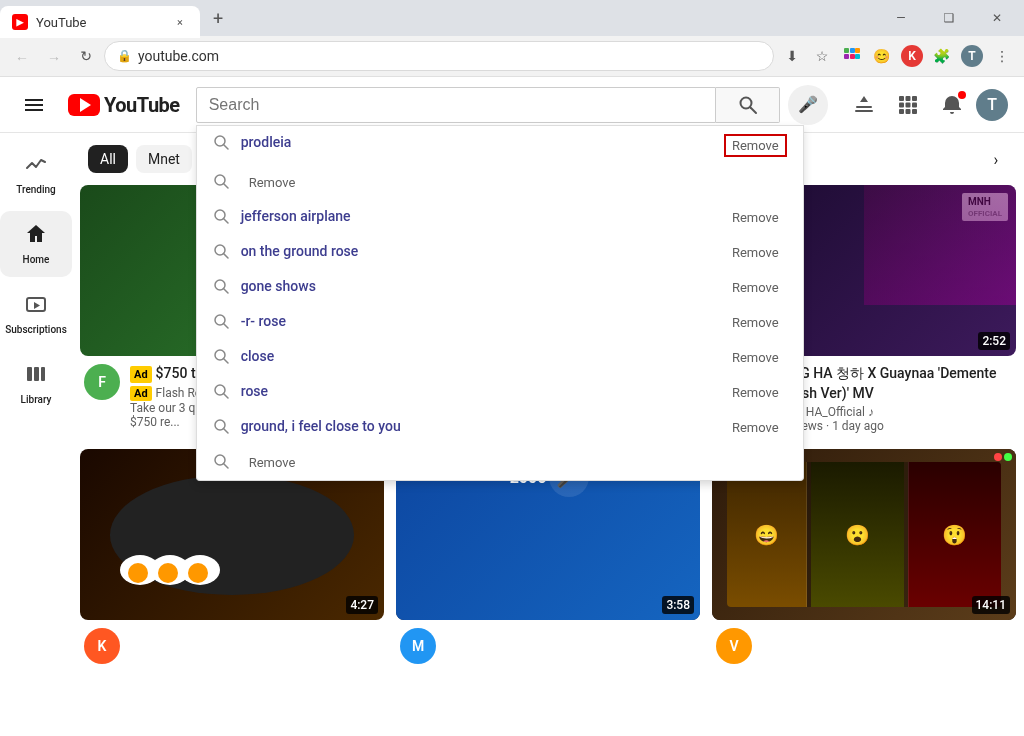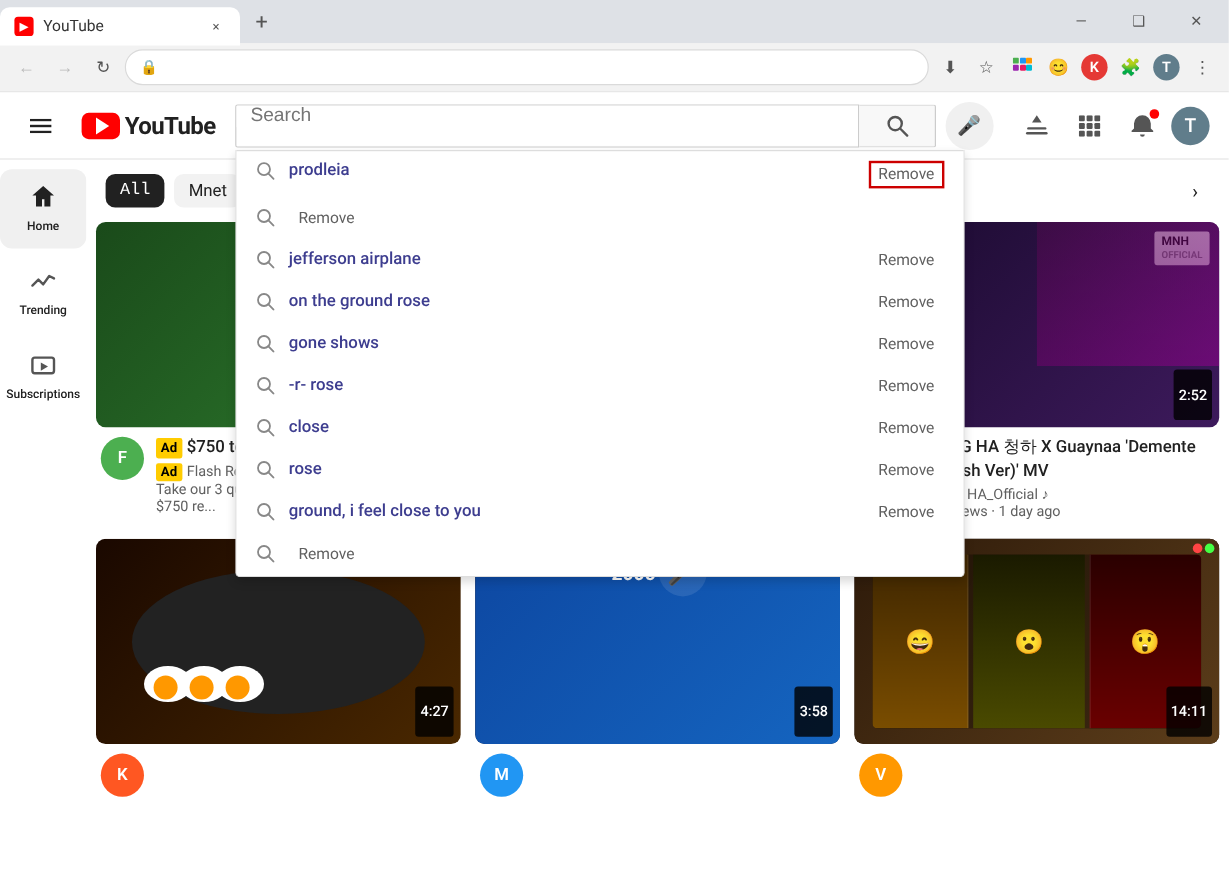--- a/index.html
+++ b/index.html
@@ -27,21 +27,21 @@
 
     
     .yt-app { display: flex; flex-direction: column; height: calc(736px - 36px - 40px); }
     .yt-header { display: flex; align-items: center; padding: 0 16px; height: 56px; border-bottom: 1px solid #e5e5e5; gap: 16px; flex-shrink: 0; position: relative; z-index: 100; background: #fff; }
     .yt-hamburger { width: 36px; height: 36px; display: flex; align-items: center; justify-content: center; cursor: pointer; border-radius: 50%; flex-shrink: 0; }
     .yt-logo { display: flex; align-items: center; gap: 4px; text-decoration: none; flex-shrink: 0; }
     .yt-logo-icon { width: 32px; height: 22px; background: #ff0000; border-radius: 6px; display: flex; align-items: center; justify-content: center; }
     .yt-logo-play { width: 0; height: 0; border-top: 7px solid transparent; border-bottom: 7px solid transparent; border-left: 11px solid white; margin-left: 2px; }
     .yt-logo-text { font-size: 20px; font-weight: 700; color: #212121; letter-spacing: -0.5px; }
     .yt-search-container { flex: 1; display: flex; align-items: center; max-width: 640px; position: relative; }
-    .yt-search-box { display: flex; align-items: flex-start; flex: 1; border: 1px solid #ccc; border-radius: 2px 0 0 2px; height: 36px; overflow: hidden; }
+    .yt-search-box { display: flex; align-items: center; flex: 1; border: 1px solid #ccc; border-radius: 2px 0 0 2px; height: 36px; overflow: hidden; }
     .yt-search-input { flex: 1; border: none; outline: none; padding: 0 12px; font-size: 16px; color: #212121; }
     .yt-search-btn { width: 64px; height: 36px; background: #f8f8f8; border: 1px solid #ccc; border-left: none; border-radius: 0 2px 2px 0; display: flex; align-items: center; justify-content: center; cursor: pointer; color: #555; }
     .yt-mic-btn { width: 40px; height: 40px; background: #f0f0f0; border-radius: 50%; display: flex; align-items: center; justify-content: center; cursor: pointer; margin-left: 8px; color: #555; }
     .yt-header-icons { display: flex; align-items: center; gap: 4px; margin-left: auto; }
     .yt-header-icon { width: 40px; height: 40px; display: flex; align-items: center; justify-content: center; border-radius: 50%; cursor: pointer; color: #555; font-size: 18px; position: relative; }
     .yt-avatar { width: 32px; height: 32px; background: #607d8b; border-radius: 50%; display: flex; align-items: center; justify-content: center; color: white; font-size: 16px; font-weight: 500; cursor: pointer; }
 
     
     .search-dropdown { position: absolute; top: 100%; left: 0; width: 608px; background: #fff; border: 1px solid #ddd; border-top: none; border-radius: 0 0 4px 4px; box-shadow: 0 4px 8px rgba(0,0,0,0.15); z-index: 200; }
     .search-item { display: flex; align-items: flex-start; padding: 8px 16px; cursor: pointer; }
@@ -55,28 +55,28 @@
     .yt-sidebar { width: 72px; display: flex; flex-direction: column; align-items: center; padding-top: 8px; gap: 4px; border-right: none; overflow-y: auto; flex-shrink: 0; }
     .sidebar-item { display: flex; flex-direction: column; align-items: center; padding: 12px 0; width: 100%; cursor: pointer; border-radius: 10px; gap: 4px; }
     .sidebar-item.active { background: #f0f0f0; }
     .sidebar-icon { font-size: 20px; color: #212121; }
     .sidebar-item.active .sidebar-icon { color: #212121; }
     .sidebar-label { font-size: 10px; color: #212121; font-weight: 500; }
 
     .yt-main { flex: 1; overflow-y: auto; padding: 12px 0; }
     .filter-bar { display: flex; align-items: center; gap: 8px; padding: 0 16px 12px; overflow: hidden; flex-shrink: 0; }
     .filter-chip { padding: 6px 12px; border-radius: 8px; font-size: 14px; cursor: pointer; white-space: nowrap; flex-shrink: 0; }
-    .filter-chip.active { background: #212121; color: #fff; font-family: Liberation Mono, monospace; }
+    .filter-chip.active { background: #212121; color: #fff; }
     .filter-chip.inactive { background: #f2f2f2; color: #212121; }
     .filter-next { width: 24px; height: 24px; display: flex; align-items: center; justify-content: center; cursor: pointer; color: #212121; font-size: 16px; flex-shrink: 0; margin-left: auto; }
 
     .video-grid { display: grid; grid-template-columns: repeat(3, 1fr); gap: 12px; padding: 0 8px; }
     .video-card { cursor: pointer; }
     .video-thumb { width: 100%; aspect-ratio: 16/9; background: #000; border-radius: 8px; overflow: hidden; position: relative; }
-    .video-duration { position: absolute; bottom: 6px; right: 6px; background: rgba(0,0,0,0.8); color: #fff; font-size: 12px; font-weight: 500; padding: 14px 4px; border-radius: 3px; }
+    .video-duration { position: absolute; bottom: 6px; right: 6px; background: rgba(0,0,0,0.8); color: #fff; font-size: 12px; font-weight: 500; padding: 2px 4px; border-radius: 3px; }
     .video-info { display: flex; gap: 10px; padding: 8px 4px 4px; }
     .channel-avatar { width: 36px; height: 36px; border-radius: 50%; flex-shrink: 0; }
     .video-meta { flex: 1; }
     .video-title { font-size: 14px; font-weight: 500; color: #212121; line-height: 1.4; display: -webkit-box; -webkit-line-clamp: 2; -webkit-box-orient: vertical; overflow: hidden; }
     .video-channel { font-size: 12px; color: #606060; margin-top: 2px; }
     .video-stats { font-size: 12px; color: #606060; }
 
     
     .thumb-green { background: linear-gradient(135deg, #1a4a1a, #2d7a2d); }
     .thumb-dark { background: #1a1a2e; }
@@ -106,20 +106,21 @@
       <div class="win-ctrl-btn close-btn">✕</div>
     </div>
   </div>
 
   <div class="address-bar-row">
     <div class="nav-btn disabled">←</div>
     <div class="nav-btn disabled">→</div>
     <div class="nav-btn">↻</div>
     <div class="address-bar">
       <span class="lock-icon">🔒</span>
+      <span class="address-text">youtube.com</span>
     </div>
     <div class="toolbar-icons">
       <div class="toolbar-icon-btn">⬇</div>
       <div class="toolbar-icon-btn">☆</div>
       <div class="toolbar-icon-btn">
         <svg width="16" height="16" viewBox="0 0 16 16">
             <rect x="0" y="0" width="5" height="5" fill="#4CAF50" rx="1"></rect>
             <rect x="6" y="0" width="5" height="5" fill="#2196F3" rx="1"></rect>
             <rect x="11" y="0" width="5" height="5" fill="#FF9800" rx="1"></rect>
             <rect x="0" y="6" width="5" height="5" fill="#9C27B0" rx="1"></rect>
@@ -279,44 +280,54 @@
           </svg>
         <div class="notification-dot"></div>
       </div>
       <div class="yt-avatar">T</div>
     </div>
   </div>
 
   <div class="yt-body">
 
     <div class="yt-sidebar">
+      <div class="sidebar-item">
+        <div class="sidebar-icon">
+          <svg width="22" height="22" viewBox="0 0 22 22" fill="none">
+              <path d="M2 15l5-5 4 4 5-7 4 2" stroke="#555" stroke-width="2" stroke-linecap="round" stroke-linejoin="round"></path>
+            </svg>
+        </div>
+        <span class="sidebar-label">Trending</span>
+      </div>
       <div class="sidebar-item active">
         <div class="sidebar-icon">
           <svg width="22" height="22" viewBox="0 0 22 22" fill="none">
               <path d="M11 2L2 10h3v9h5v-6h2v6h5v-9h3L11 2z" fill="#212121"></path>
             </svg>
         </div>
         <span class="sidebar-label">Home</span>
-      </div>
-      <div class="sidebar-item">
-        <div class="sidebar-icon">
-          <svg width="22" height="22" viewBox="0 0 22 22" fill="none">
-              <path d="M2 15l5-5 4 4 5-7 4 2" stroke="#555" stroke-width="2" stroke-linecap="round" stroke-linejoin="round"></path>
-            </svg>
-        </div>
-        <span class="sidebar-label">Trending</span>
       </div>
       <div class="sidebar-item">
         <div class="sidebar-icon">
           <svg width="22" height="22" viewBox="0 0 22 22" fill="none">
               <rect x="2" y="5" width="18" height="13" rx="2" stroke="#555" stroke-width="2"></rect>
               <path d="M9 9l6 3.5L9 16V9z" fill="#555"></path>
             </svg>
         </div>
         <span class="sidebar-label">Subscriptions</span>
+      </div>
+      <div class="sidebar-item">
+        <div class="sidebar-icon">
+          <svg width="22" height="22" viewBox="0 0 22 22" fill="none">
+              <rect x="2" y="4" width="5" height="14" fill="#555" rx="1"></rect>
+              <rect x="9" y="4" width="5" height="14" fill="#555" rx="1"></rect>
+              <rect x="16" y="4" width="4" height="14" fill="#555" rx="1"></rect>
+            </svg>
+        </div>
+        <span class="sidebar-label">Library</span>
       </div>
     </div>
 
     <div class="yt-main">
 
       <div class="filter-bar">
         <div class="filter-chip active">All</div>
         <div class="filter-chip inactive">Mnet</div>
         <div class="filter-chip inactive">M</div>
         <div class="filter-chip inactive">Variety shows</div>

